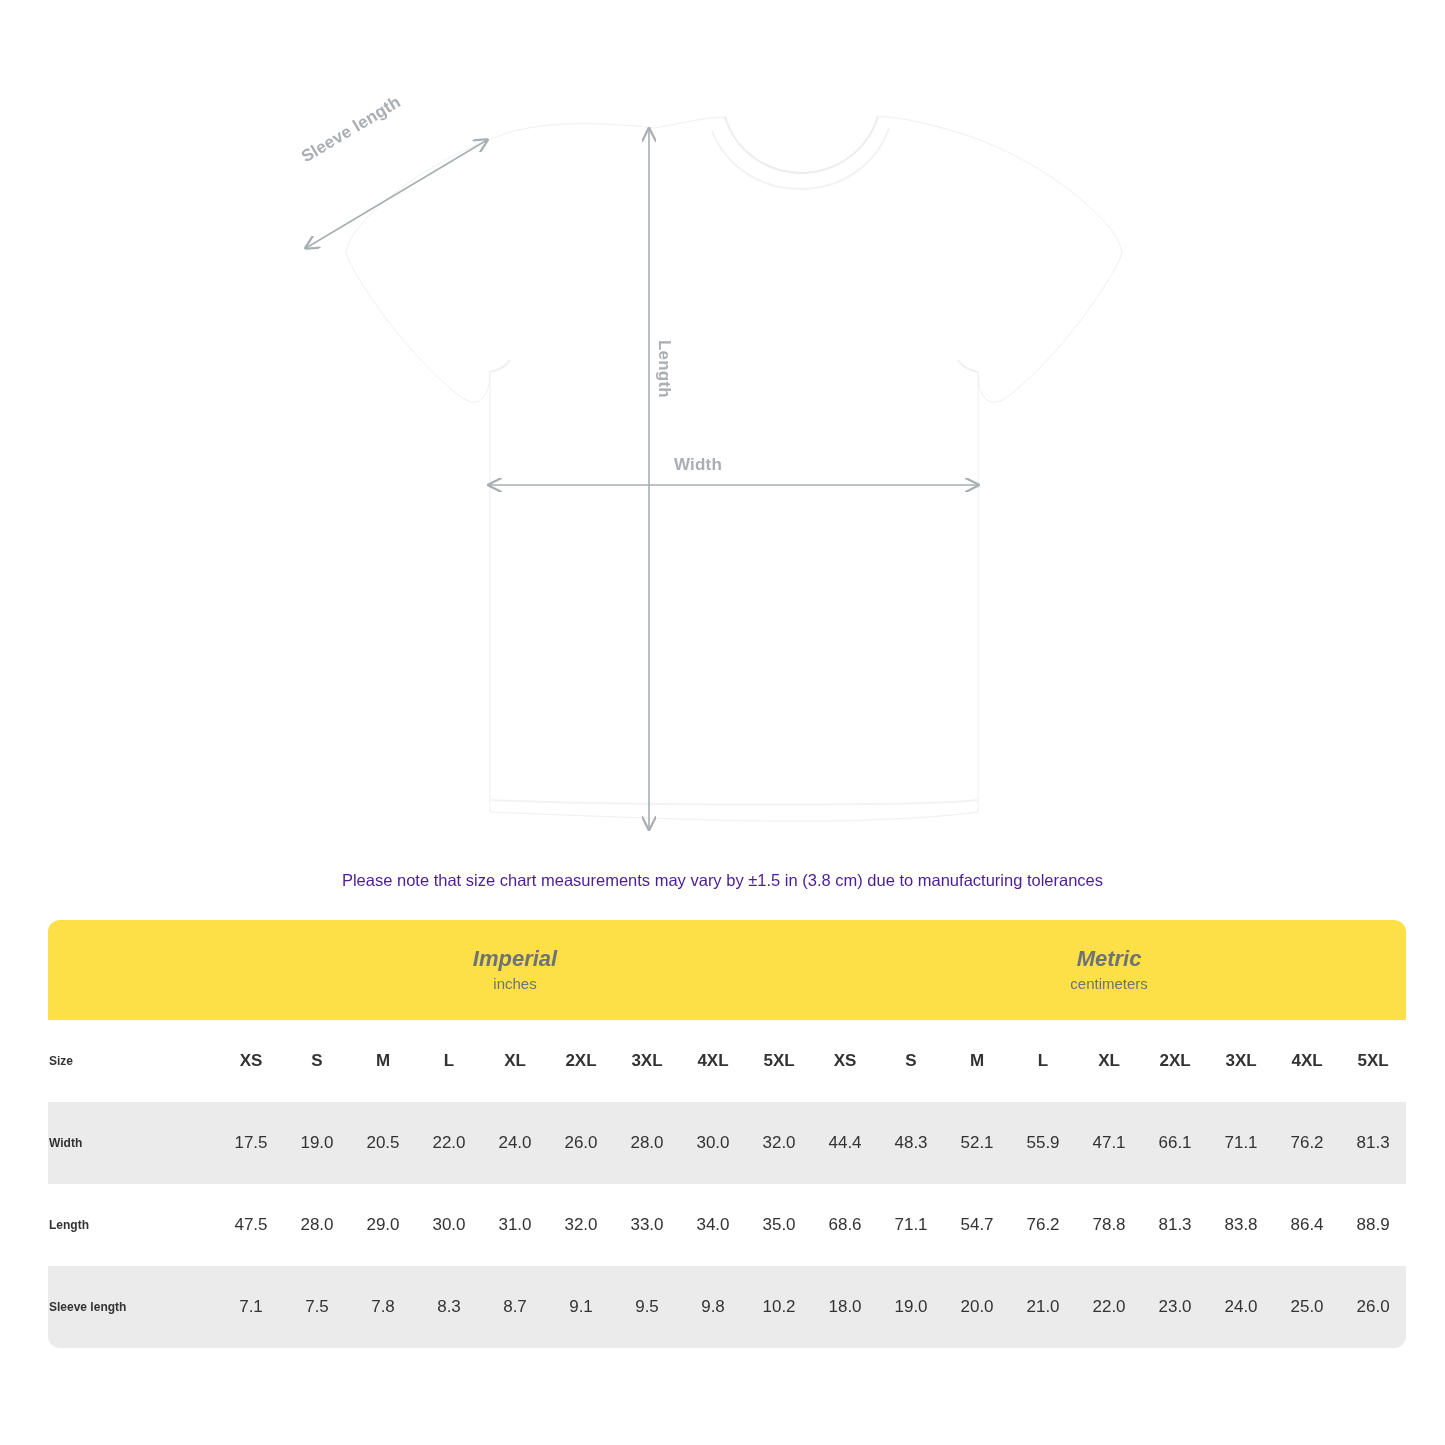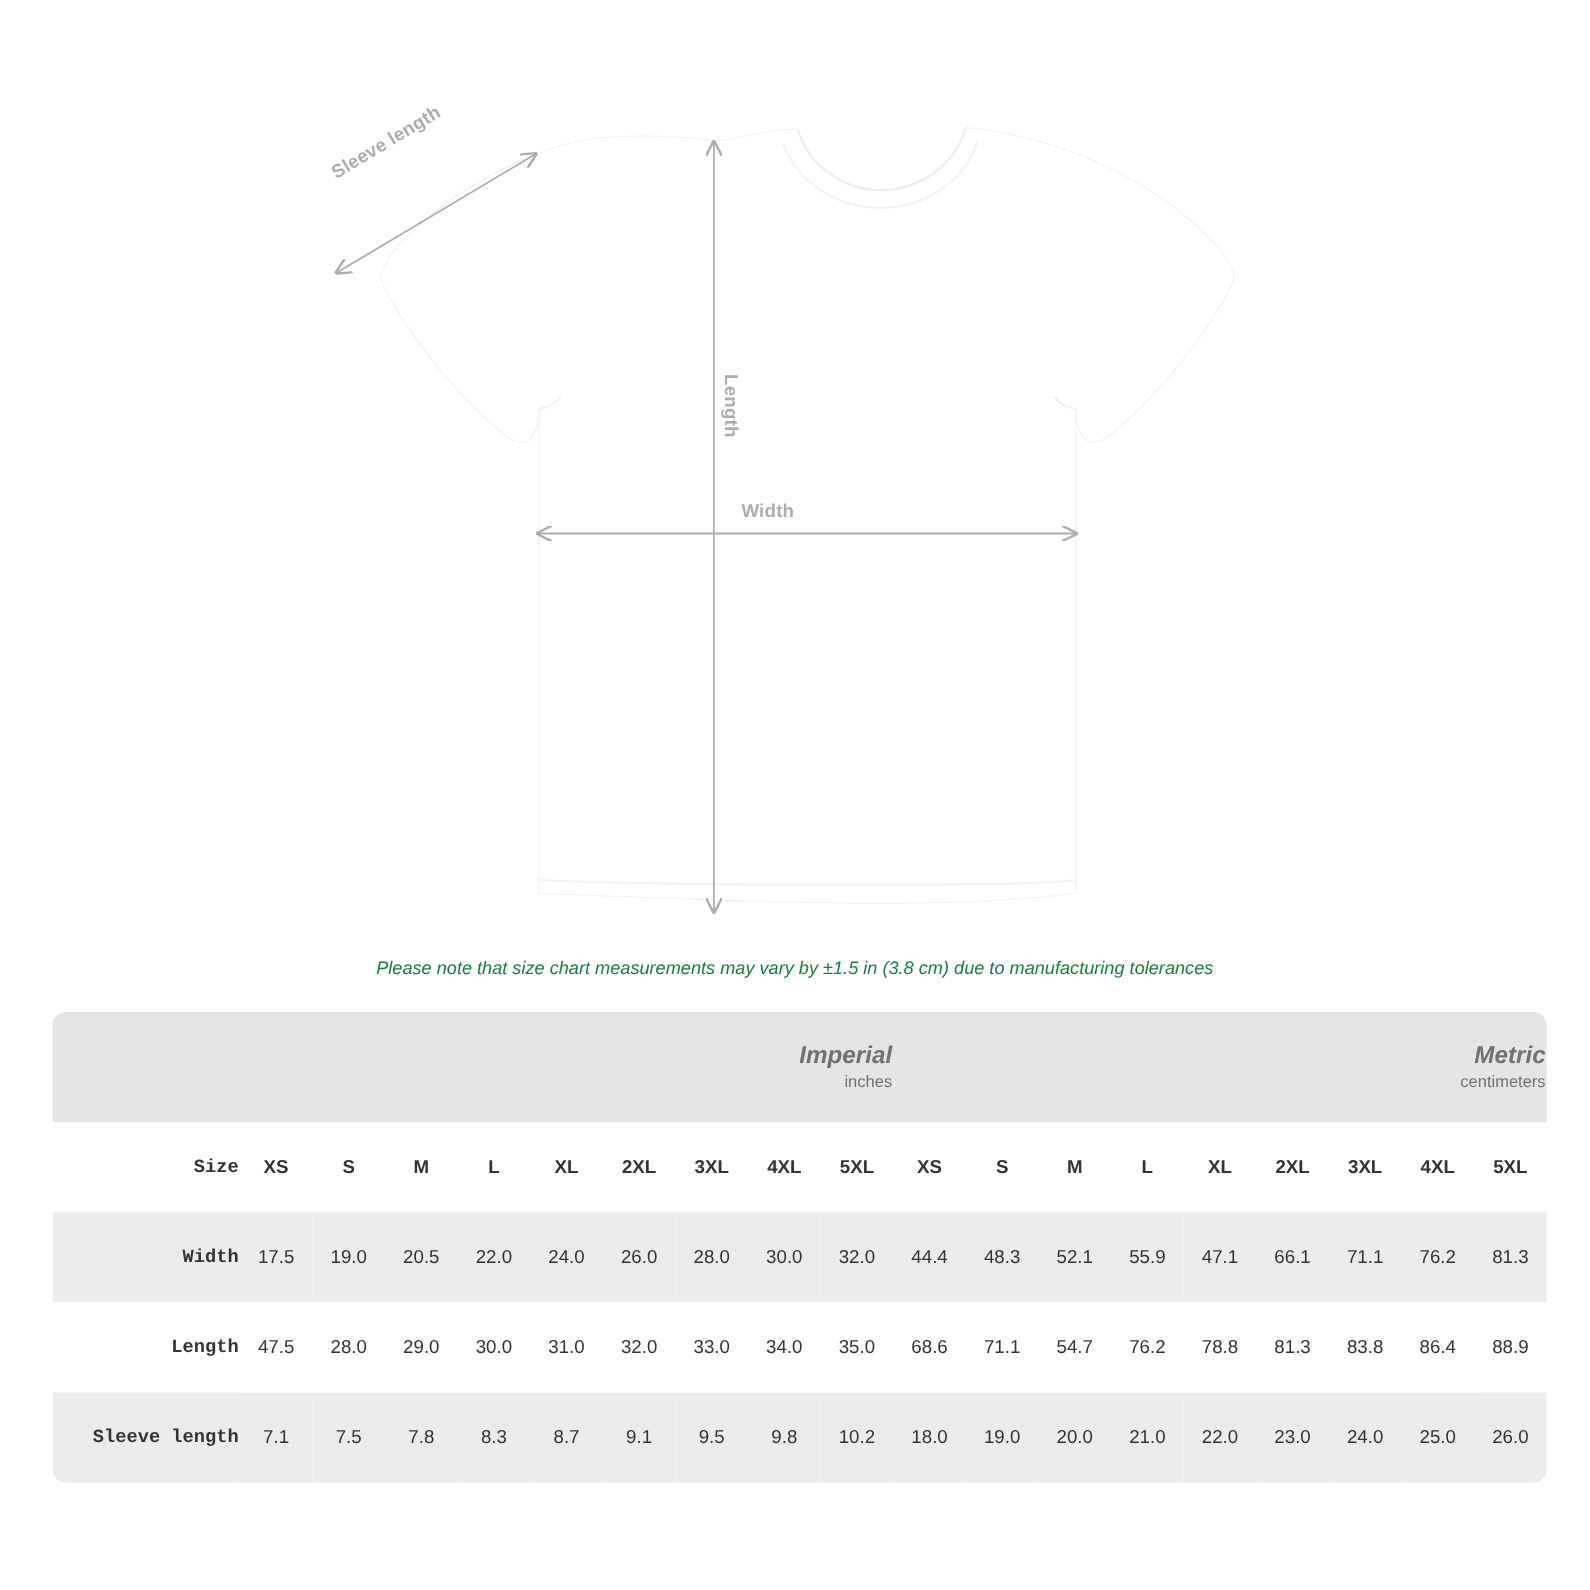--- a/index.html
+++ b/index.html
@@ -57,22 +57,21 @@
     margin-top: 14px;
   }
   .chart-title {
     font-size: 27px;
     font-weight: bold;
     color: #222222;
     margin: 0;
   }
   .chart-note {
     font-size: 16.5px;
-    font-style: italic;
-    color: #15803d;
+    color: #4c1d95;
     margin: 16px 0 0 0;
   }
 
   
   .table-wrap {
     margin: 30px 48px 0 48px;
   }
   table.size-chart {
     border-collapse: collapse;
     width: 1349px;
@@ -84,23 +83,23 @@
   table.size-chart tr:first-child td:last-child {
     border-top-right-radius: 12px;
   }
   table.size-chart tr:last-child td:first-child {
     border-bottom-left-radius: 12px;
   }
   table.size-chart tr:last-child td:last-child {
     border-bottom-right-radius: 12px;
   }
   .unit-head {
-    background: #e5e5e5;
+    background: #fde047;
     height: 98px;
-    text-align: right;
+    text-align: center;
     vertical-align: middle;
   }
   .unit-head .u-name {
     font-size: 22px;
     font-style: italic;
     font-weight: bold;
     color: #6d7276;
     line-height: 1.25;
   }
   .unit-head .u-sub {
@@ -114,27 +113,26 @@
   }
   .row-alt td {
     background: #ebebeb;
     height: 80px;
   }
   .row-white td {
     background: #ffffff;
     height: 80px;
   }
   td.rowhead {
-    font-size: 17px;
+    font-size: 12px;
     font-weight: bold;
     color: #333333;
-    text-align: right;
+    text-align: left;
     vertical-align: middle;
     width: 170px;
-    font-family: Liberation Mono, monospace;
   }
   td.cell {
     font-size: 17px;
     color: #333333;
     text-align: center;
     vertical-align: middle;
   }
   td.cell.hdr {
     font-weight: bold;
   }

